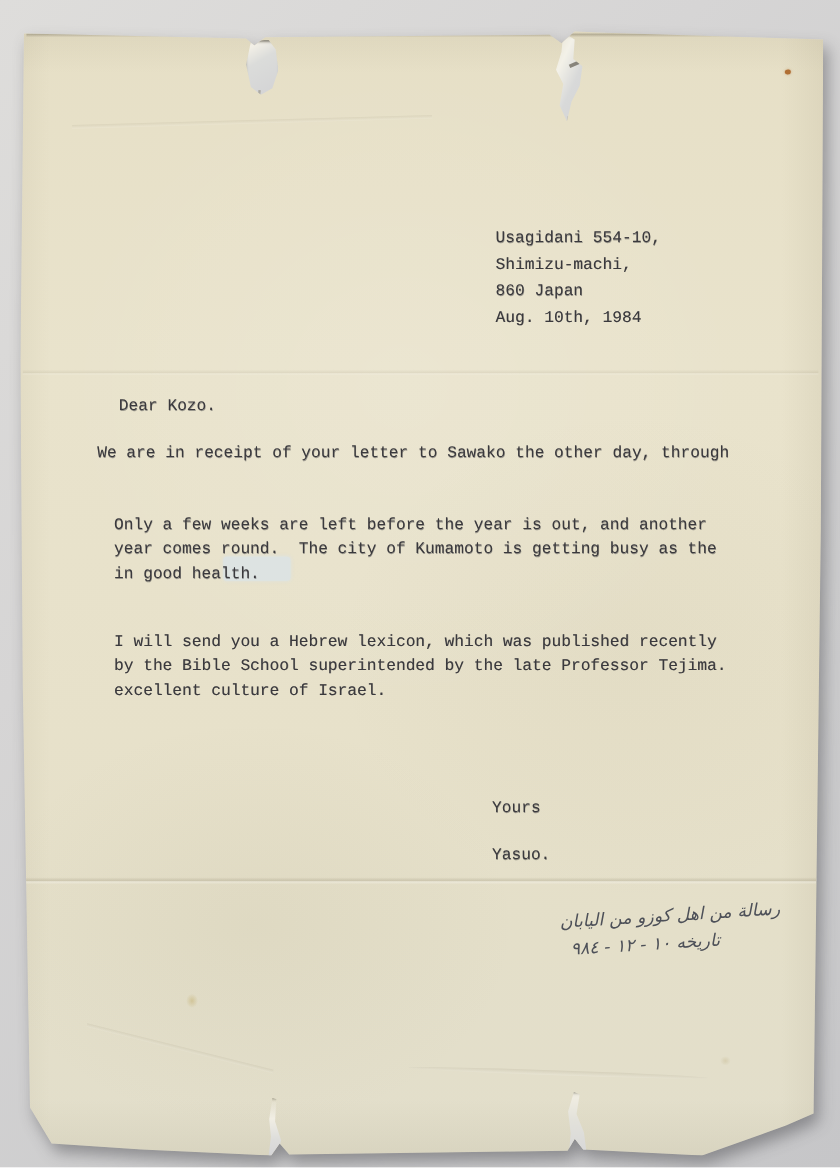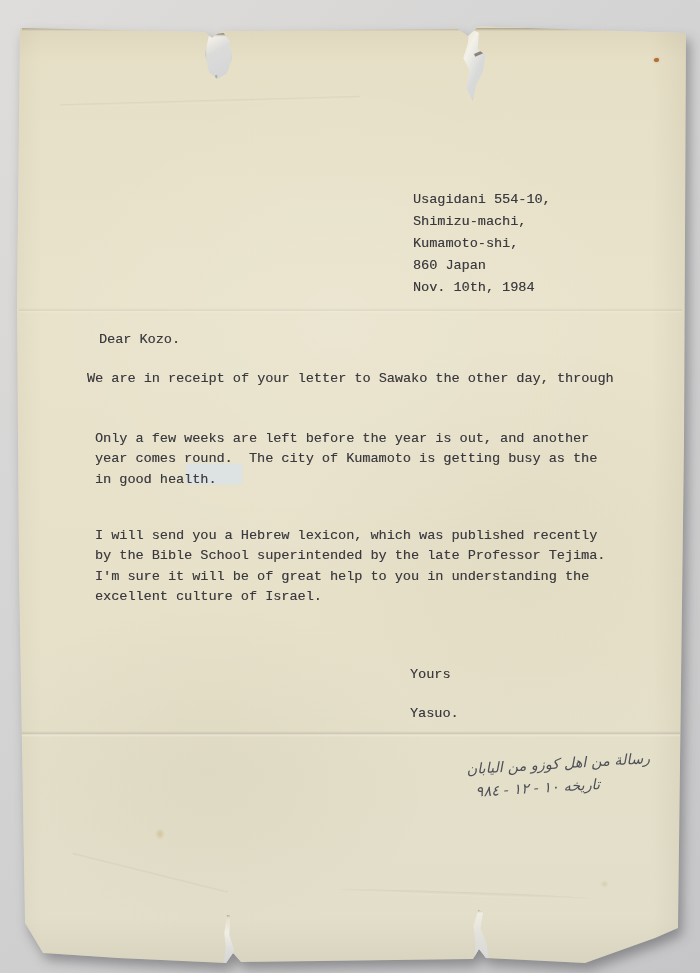--- a/index.html
+++ b/index.html
@@ -123,21 +123,21 @@
   
   .type {
     position:absolute; color:#3a393d;
     font-family:"Liberation Mono", "DejaVu Sans Mono", monospace;
     font-size:13.5px; line-height:20.4px; white-space:pre;
     text-shadow:0.3px 0.3px 0.2px rgba(58,57,61,0.45);
   }
   .tline { white-space:pre; }
   .address-block { left:413px; top:177px; line-height:21.9px; }
   .salutation    { left:99px;  top:318px; }
-  .para-1        { left:87px;  top:357px; }
+  .para-1        { left:81px;  top:357px; }
   .para-2        { left:95px;  top:417px; }
   .para-3        { left:95px;  top:514px; }
   .para-4        { left:95px;  top:611px; }
   .closing-yours { left:410px; top:653px; }
   .signature     { left:410px; top:692px; }
   .correction-patch {
     position:absolute; left:186px; top:452px; width:56px; height:20px;
     background:#dde3e2; border-radius:3px;
     box-shadow:0 0 3px rgba(221,227,226,0.9);
   }
@@ -171,29 +171,29 @@
       <div class="tear tear-top-right"></div>
       <div class="tear tear-bottom-left"></div>
       <div class="tear tear-bottom-right"></div>
 
       <div class="rust-spot"></div>
       <div class="stain-spot"></div>
       <div class="stain-spot-2"></div>
 
       <div class="correction-patch"></div>
 
-      <div class="type address-block"><div class="tline">Usagidani 554-10,</div><div class="tline">Shimizu-machi,</div><div class="tline">Kumamoto-shi,</div><div class="tline">860 Japan</div><div class="tline">Nov. 10th, 1984</div></div>
+      <div class="type address-block"><div class="tline">Usagidani 554-10,</div><div class="tline">Shimizu-machi,</div><div class="tline">860 Japan</div><div class="tline">Aug. 10th, 1984</div></div>
 
       <div class="type salutation">Dear Kozo.</div>
 
       <div class="type para-1"><div class="tline">We are in receipt of your letter to Sawako the other day, through</div></div>
 
       <div class="type para-2"><div class="tline">Only a few weeks are left before the year is out, and another</div><div class="tline">year comes round.  The city of Kumamoto is getting busy as the</div><div class="tline">in good health.</div></div>
 
-      <div class="type para-3"><div class="tline">I will send you a Hebrew lexicon, which was published recently</div><div class="tline">by the Bible School superintended by the late Professor Tejima.</div><div class="tline">I'm sure it will be of great help to you in understanding the</div><div class="tline">excellent culture of Israel.</div></div>
+      <div class="type para-3"><div class="tline">I will send you a Hebrew lexicon, which was published recently</div><div class="tline">by the Bible School superintended by the late Professor Tejima.</div><div class="tline">excellent culture of Israel.</div></div>
 
 
       <div class="type closing-yours">Yours</div>
 
       <div class="type signature">Yasuo.</div>
 
       <div class="handwriting hand-line-1" dir="rtl">رسالة من اهل كوزو من اليابان</div>
 
       <div class="handwriting hand-line-2" dir="rtl">تاريخه ١٠ - ١٢ - ٩٨٤</div>
     </div>

